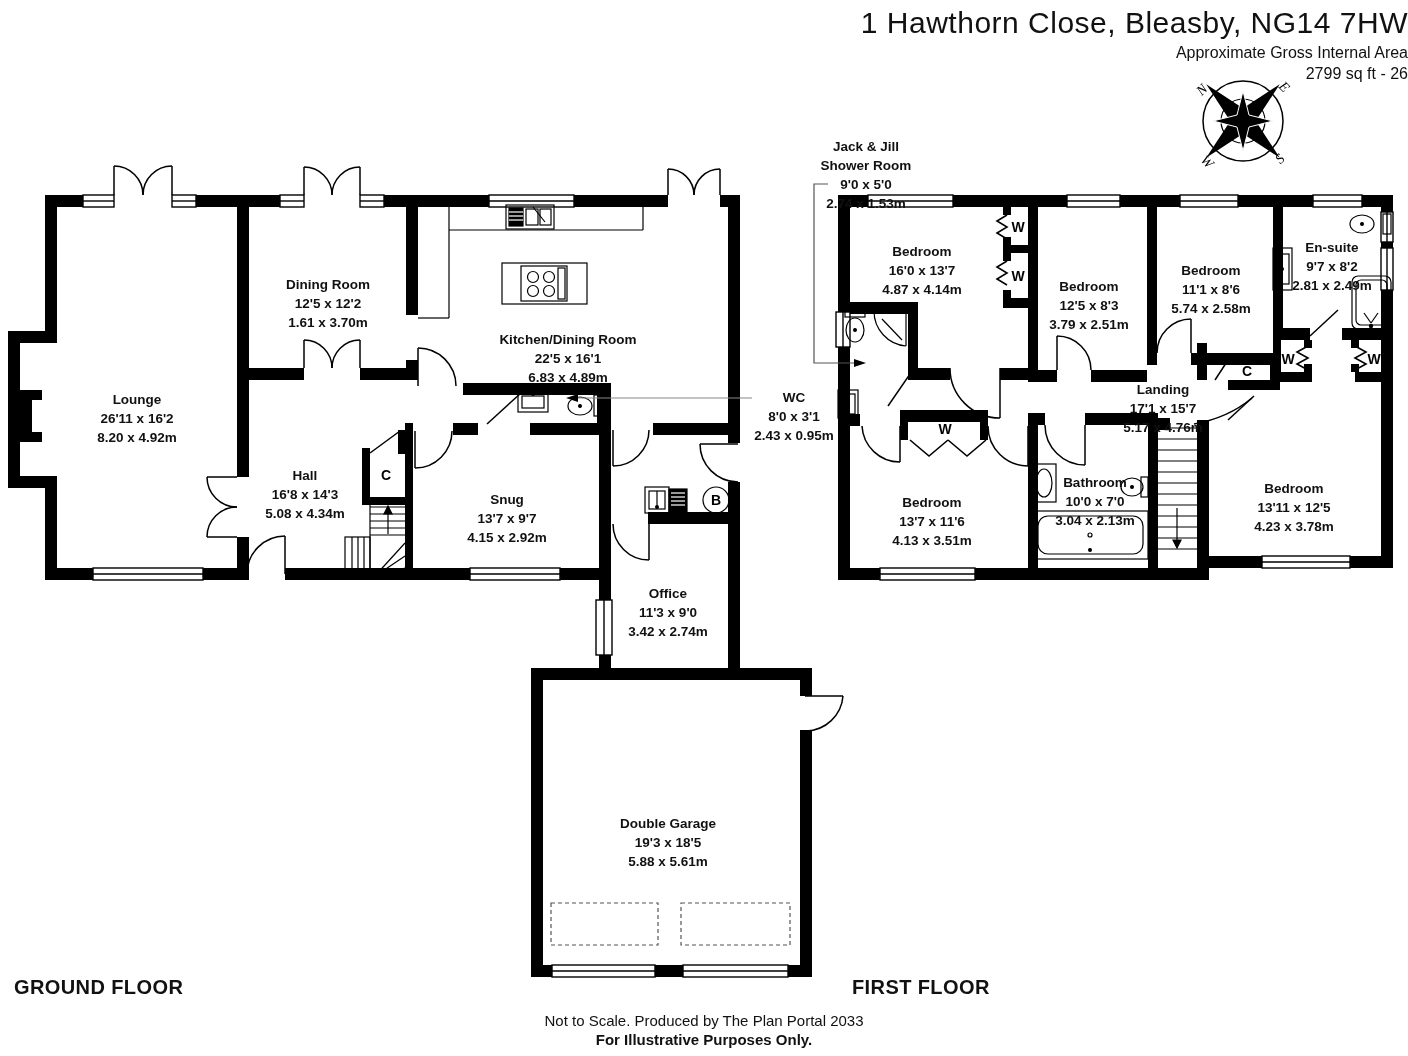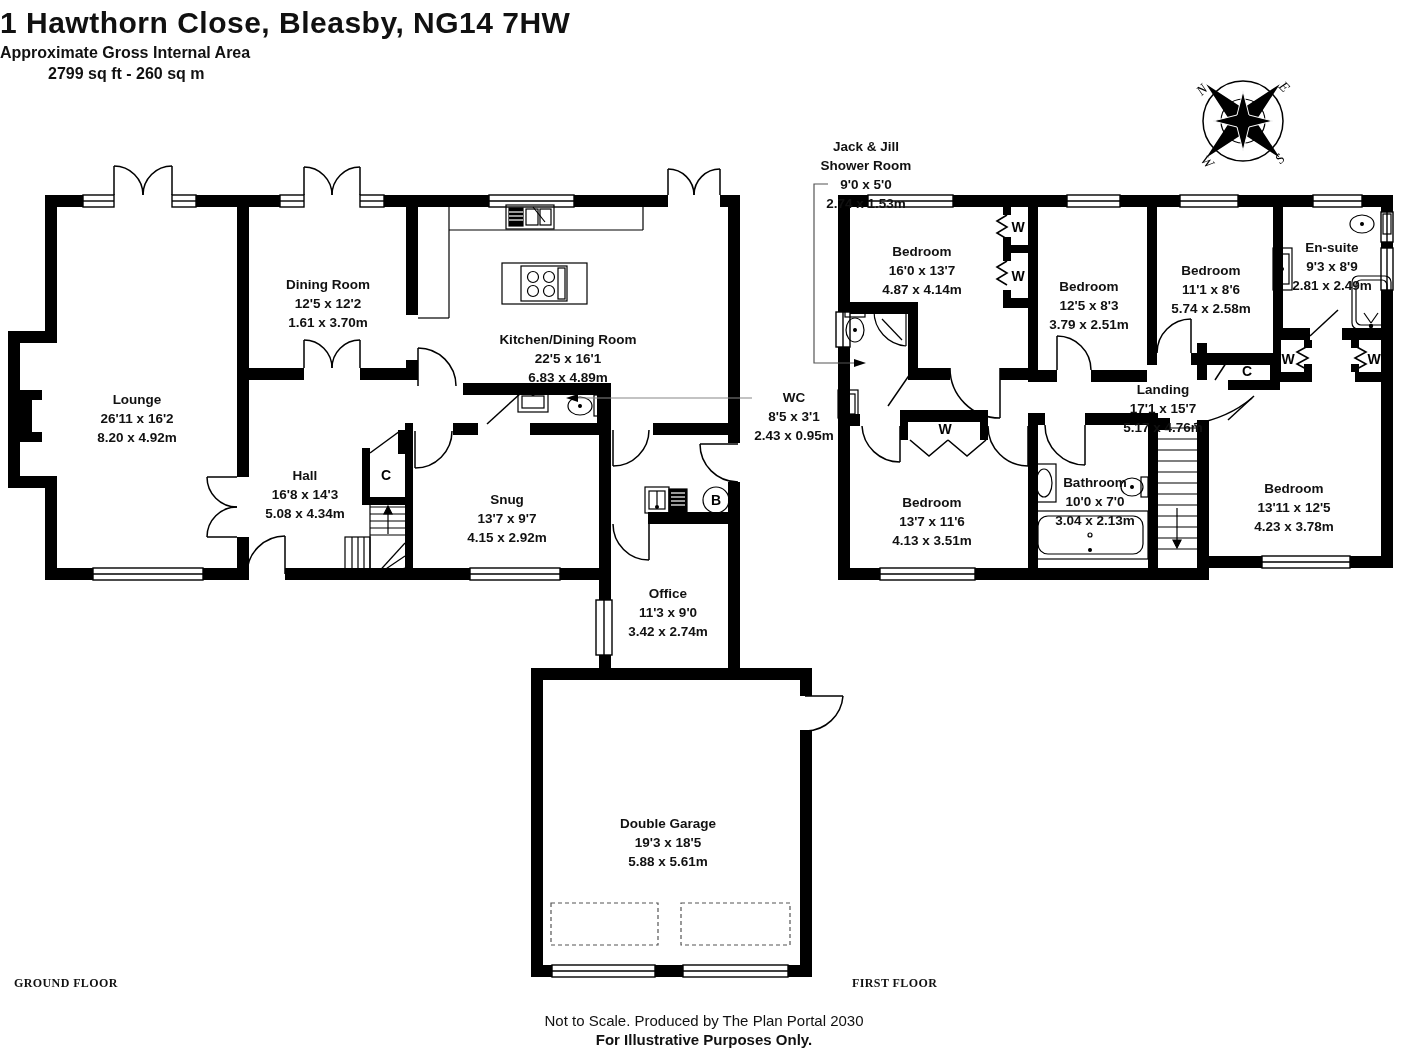--- a/index.html
+++ b/index.html
@@ -1,24 +1,24 @@
 <!DOCTYPE html>
 <html><head>
 <meta charset="utf-8">
 <style>
   html,body{margin:0;padding:0;background:#fff;}
   #sheet{position:relative;width:1408px;height:1056px;background:#fff;overflow:hidden;
          font-family:"Liberation Sans",sans-serif;color:#111;}
-  .hdr{position:absolute;left:0;width:100%;text-align:left;font-weight:bold;}
+  .hdr{position:absolute;left:0;width:100%;text-align:right;font-weight:normal;}
   #title{top:6px;font-size:30px;letter-spacing:.5px;}
   #subtitle{top:44px;font-size:16px;}
   #area{top:65px;font-size:16px;padding-left:48px;}
   .room-label{position:absolute;text-align:center;font-size:13.5px;font-weight:bold;line-height:19px;margin-top:12px;}
   .room-label span{display:block;}
-  .floor-cap{position:absolute;font-size:12px;font-weight:bold;letter-spacing:.4px;font-family:Liberation Serif, serif;}
+  .floor-cap{position:absolute;font-size:20px;font-weight:bold;letter-spacing:.4px;}
   .foot{position:absolute;left:0;width:100%;text-align:center;font-size:15px;}
   #plan{position:absolute;left:0;top:0;}
   svg text.marker{font-family:"Liberation Sans",sans-serif;font-weight:bold;font-size:14px;}
   svg text.compass-letter{font-family:"Liberation Serif",serif;font-style:italic;font-size:14px;}
 </style>
 </head>
 <body>
 
 <div id="sheet">
 
@@ -451,21 +451,21 @@
     <span>16'8 x 14'3</span>
     <span>5.08 x 4.34m</span>
   </div>
   <div class="room-label" style="left:447px;top:478px;width:120px">
     <span>Snug</span>
     <span>13'7 x 9'7</span>
     <span>4.15 x 2.92m</span>
   </div>
   <div class="room-label" style="left:742px;top:376px;width:104px">
     <span>WC</span>
-    <span>8'5 x 3'1</span>
+    <span>8'0 x 3'1</span>
     <span>2.43 x 0.95m</span>
   </div>
   <div class="room-label" style="left:608px;top:572px;width:120px">
     <span>Office</span>
     <span>11'3 x 9'0</span>
     <span>3.42 x 2.74m</span>
   </div>
   <div class="room-label" style="left:588px;top:802px;width:160px">
     <span>Double Garage</span>
     <span>19'3 x 18'5</span>
@@ -488,21 +488,21 @@
     <span>12'5 x 8'3</span>
     <span>3.79 x 2.51m</span>
   </div>
   <div class="room-label" style="left:1146px;top:249px;width:130px">
     <span>Bedroom</span>
     <span>11'1 x 8'6</span>
     <span>5.74 x 2.58m</span>
   </div>
   <div class="room-label" style="left:1272px;top:226px;width:120px">
     <span>En-suite</span>
-    <span>9'3 x 8'9</span>
+    <span>9'7 x 8'2</span>
     <span>2.81 x 2.49m</span>
   </div>
   <div class="room-label" style="left:1103px;top:368px;width:120px">
     <span>Landing</span>
     <span>17'1 x 15'7</span>
     <span>5.17 x 4.76m</span>
   </div>
   <div class="room-label" style="left:862px;top:481px;width:140px">
     <span>Bedroom</span>
     <span>13'7 x 11'6</span>
@@ -514,16 +514,16 @@
     <span>3.04 x 2.13m</span>
   </div>
   <div class="room-label" style="left:1224px;top:467px;width:140px">
     <span>Bedroom</span>
     <span>13'11 x 12'5</span>
     <span>4.23 x 3.78m</span>
   </div>
 
   <div class="floor-cap" style="left:14px;top:976px">GROUND FLOOR</div>
   <div class="floor-cap" style="left:852px;top:976px">FIRST FLOOR</div>
-  <div class="foot" style="top:1012px">Not to Scale. Produced by The Plan Portal 2030</div>
+  <div class="foot" style="top:1012px">Not to Scale. Produced by The Plan Portal 2033</div>
   <div class="foot" style="top:1031px;font-weight:bold">For Illustrative Purposes Only.</div>
 
 </div>
 
 </body></html>

